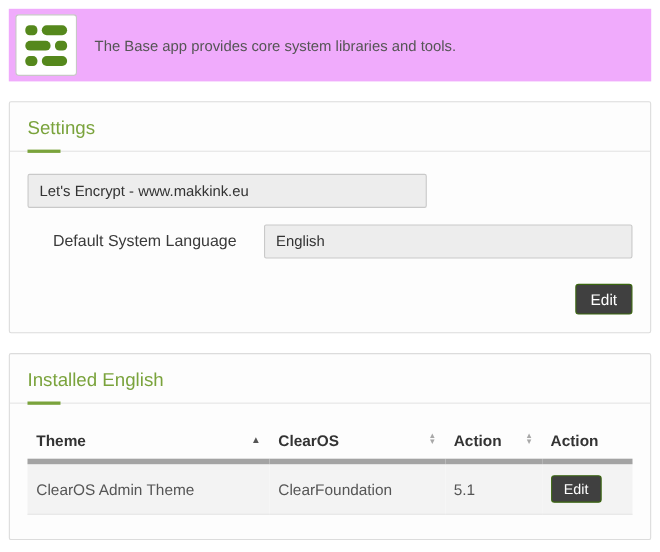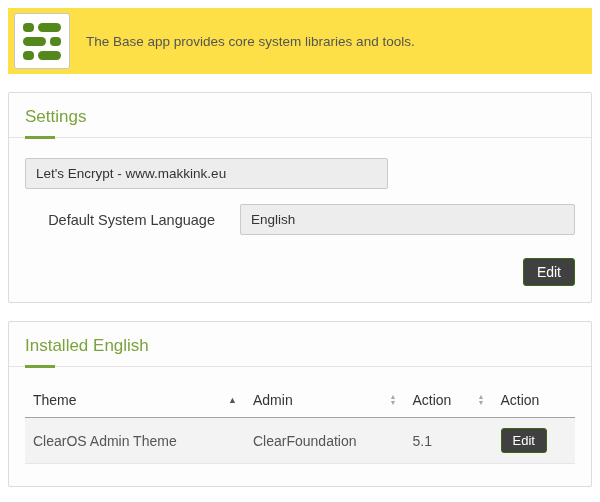--- a/index.html
+++ b/index.html
@@ -8,21 +8,21 @@
     width: 600px;
     height: 502px;
     background: #ffffff;
     font-family: "Liberation Sans", sans-serif;
     color: #333;
   }
 
   
   .banner {
     margin: 8px 8px 0 8px;
-    background: #fde047;
+    background: #f0abfc;
     display: flex;
     align-items: center;
     gap: 16px;
     padding: 6px;
     height: 66px;
   }
   .app-icon-box {
     width: 56px; height: 56px;
     background: #fff;
     border: 1px solid #c7c7c7;
@@ -111,23 +111,23 @@
     border-collapse: collapse;
     font-size: 14px;
   }
   table.themes col.c-theme   { width: 40%; }
   table.themes col.c-vendor  { width: 29%; }
   table.themes col.c-version { width: 16%; }
   table.themes col.c-action  { width: 15%; }
   table.themes th {
     text-align: center;
     padding: 9px 8px;
-    font-weight: normal;
+    font-weight: bold;
     color: #333;
-    border-bottom: 1px solid #a3a3a3;
+    border-bottom: 5px solid #a3a3a3;
     cursor: pointer;
   }
   .th-inner { display: flex; align-items: center; justify-content: space-between; }
   .sort-asc { color: #555; font-size: 9px; margin-left: 8px; }
   .sort-both {
     display: inline-flex;
     flex-direction: column;
     color: #a8a8a8;
     font-size: 7px;
     line-height: 6px;
@@ -199,21 +199,21 @@
       <thead>
         <tr>
           <th>
             <span class="th-inner">
               <span>Theme</span>
               <span class="sort-asc">▲</span>
             </span>
           </th>
           <th>
             <span class="th-inner">
-              <span>Admin</span>
+              <span>ClearOS</span>
               <span class="sort-both">
                 <span>▲</span>
                 <span>▼</span>
               </span>
             </span>
           </th>
           <th>
             <span class="th-inner">
               <span>Action</span>
               <span class="sort-both">

